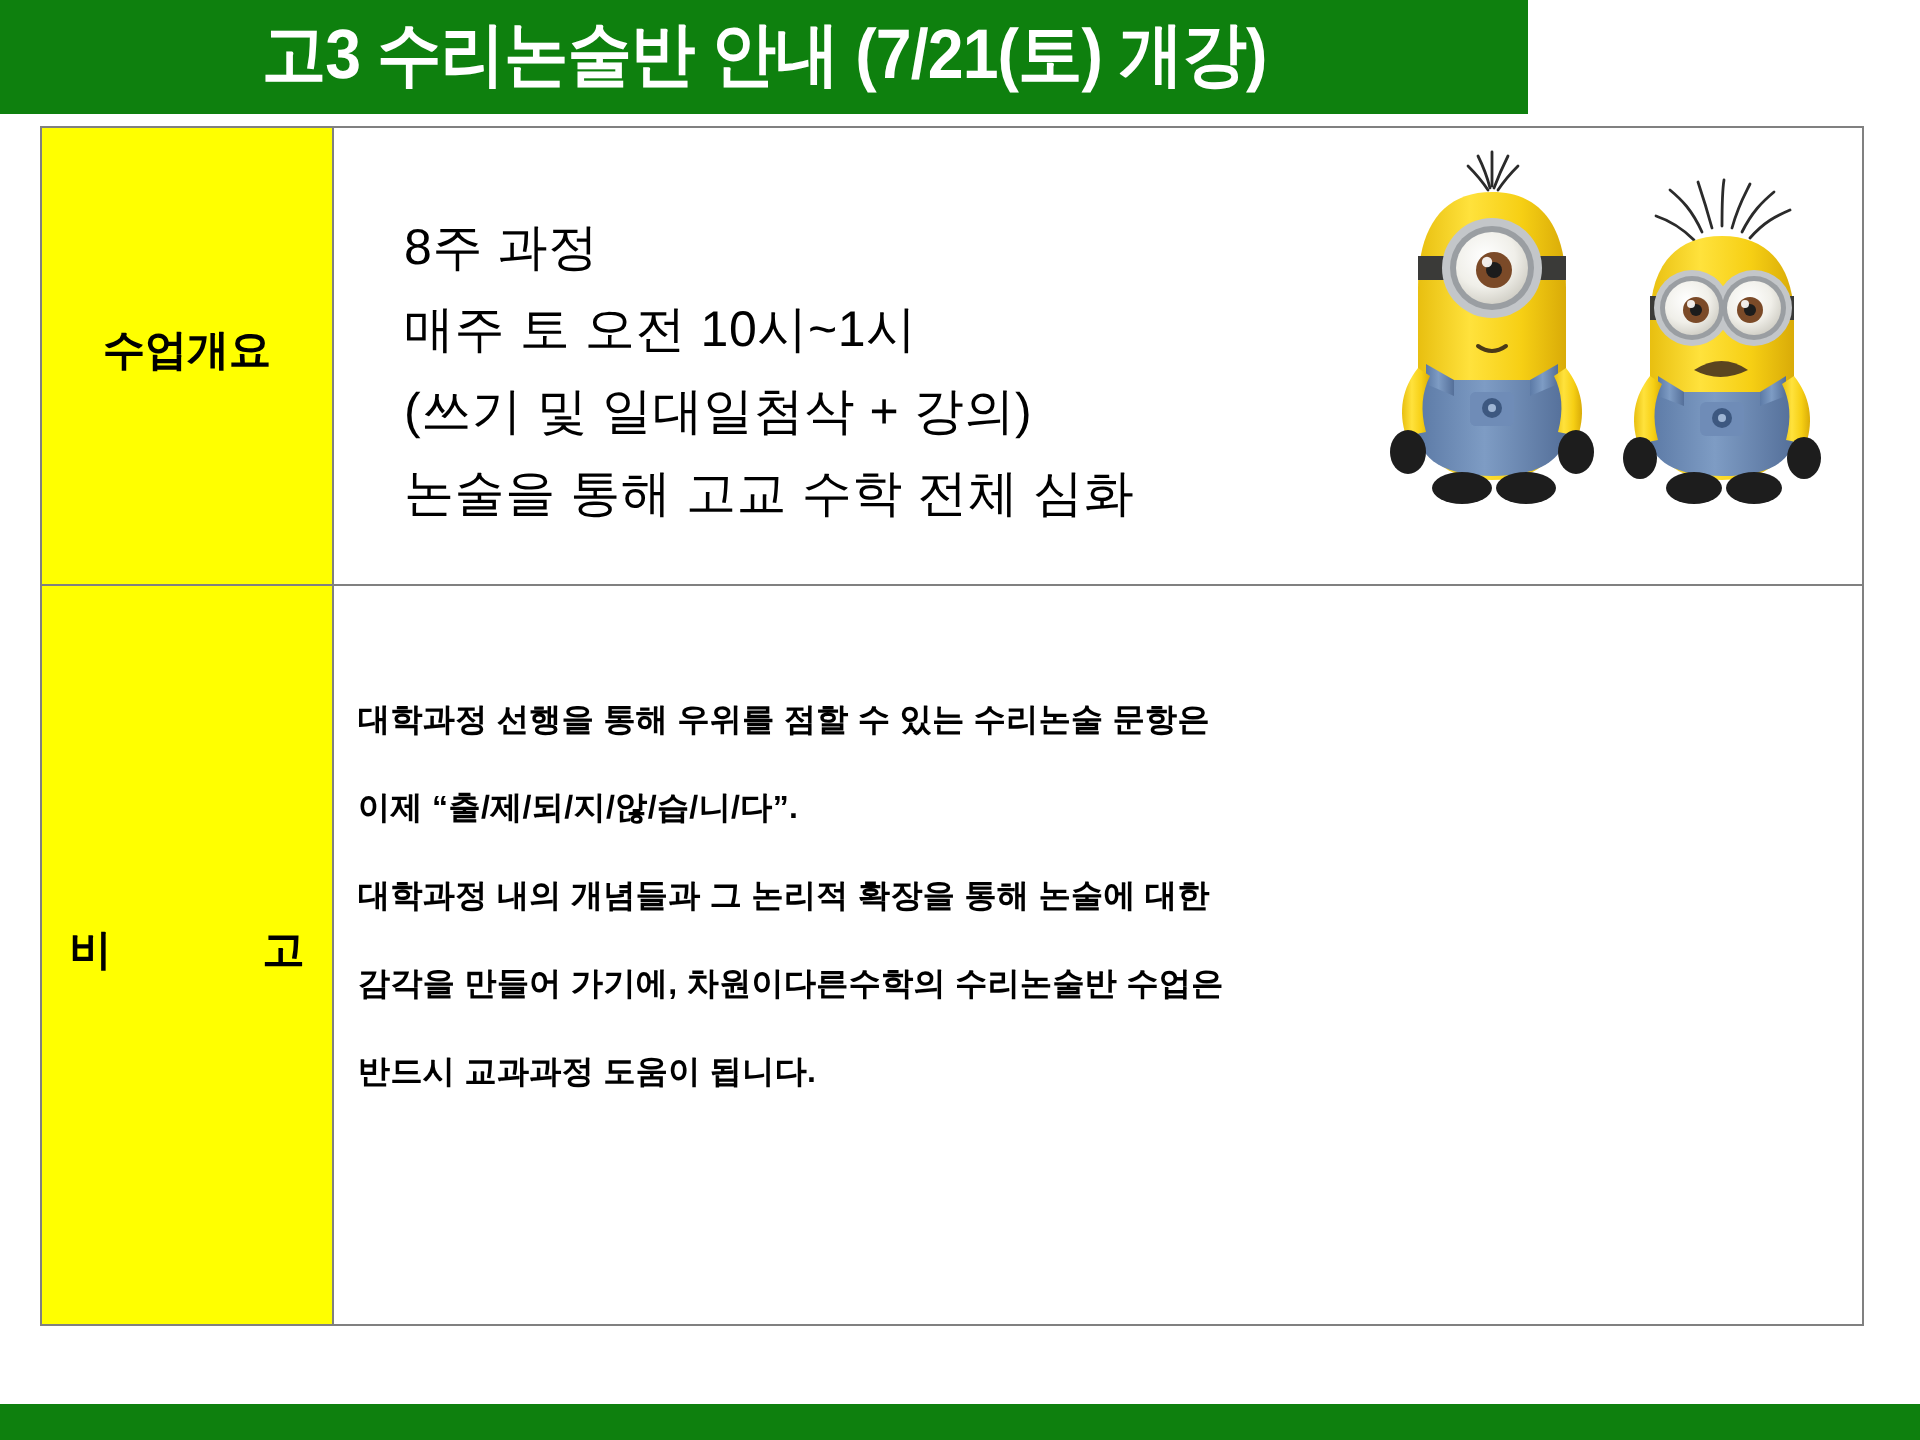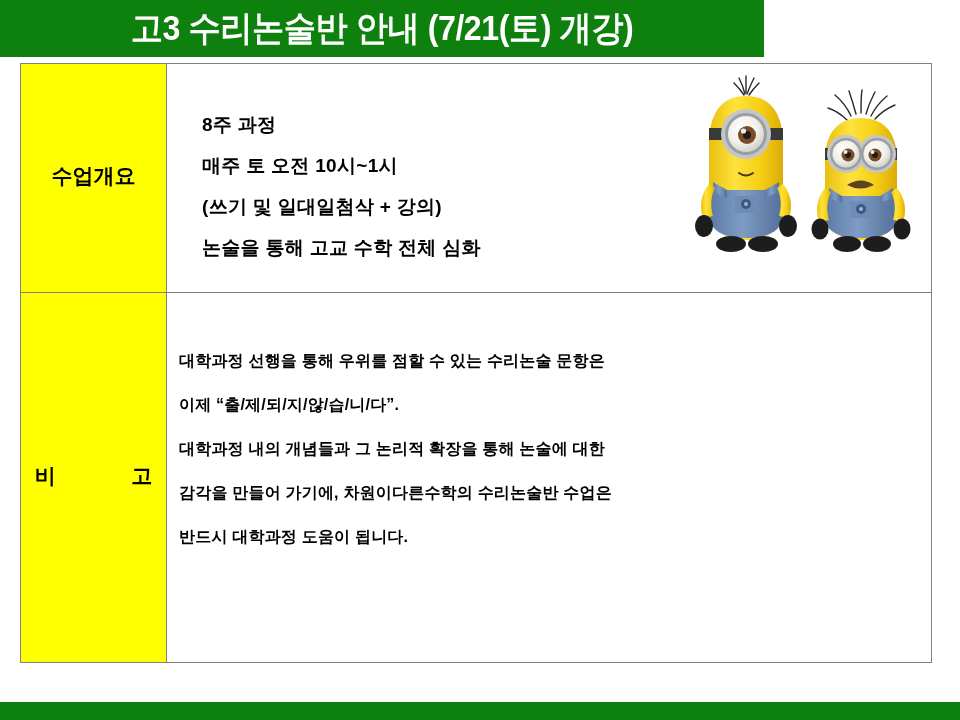--- a/index.html
+++ b/index.html
@@ -84,22 +84,22 @@
 
   
   #row-overview td { height: 228px; }
   #overview-lines {
     position: absolute;
     left: 35px;
     top: 40px;
     z-index: 2;
   }
   #overview-lines .line {
-    font-size: 19px;
-    font-weight: bold;
+    font-size: 25px;
+    font-weight: normal;
     color: #000000;
     line-height: 41px;
     white-space: nowrap;
     letter-spacing: 0.3px;
   }
 
   
   #row-notes td { height: 369px; }
   #notes-lines {
     position: absolute;
@@ -269,20 +269,20 @@
     <tr id="row-notes">
       <td class="label-cell">
         <span class="label-text">비      고</span>
       </td>
       <td class="body-cell">
         <div id="notes-lines">
           <div class="line">대학과정 선행을 통해 우위를 점할 수 있는 수리논술 문항은</div>
           <div class="line">이제 “출/제/되/지/않/습/니/다”.</div>
           <div class="line">대학과정 내의 개념들과 그 논리적 확장을 통해 논술에 대한</div>
           <div class="line">감각을 만들어 가기에, 차원이다른수학의 수리논술반 수업은</div>
-          <div class="line">반드시 대학과정 도움이 됩니다.</div>
+          <div class="line">반드시 교과과정 도움이 됩니다.</div>
         </div>
       </td>
     </tr>
   </tbody>
 </table>
 
 <div id="footer-banner"></div>
 
 </body></html>

